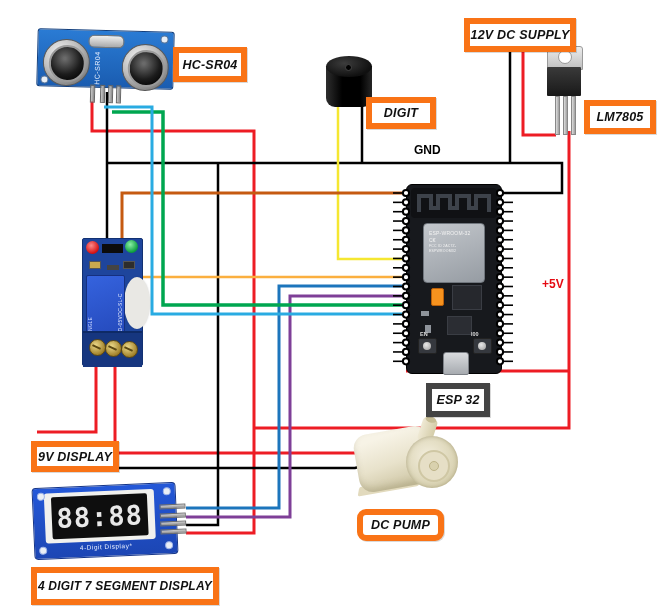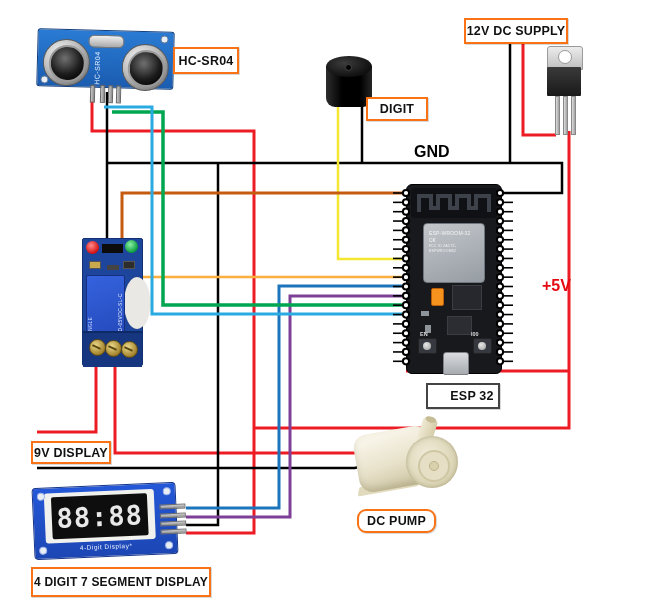--- a/index.html
+++ b/index.html
@@ -3,33 +3,33 @@
 <meta charset="utf-8">
 <style>
   html,body{margin:0;padding:0;background:#fff;}
   #stage{position:relative;width:668px;height:614px;background:#fff;overflow:hidden;
          font-family:"Liberation Sans",sans-serif;}
   svg.layer{position:absolute;left:0;top:0;pointer-events:none;}
   #wire-svg{z-index:1;}
   #pin-svg{z-index:4;}
 
   
-  .lbl{position:absolute;background:#fff;border:2px solid #f97316;display:flex;
+  .lbl{position:absolute;background:#fff;border:6px solid #f97316;display:flex;
        align-items:center;justify-content:center;font-weight:600;font-size:12.5px;
-       color:#111;letter-spacing:.2px;box-shadow:1px 1px 0 rgba(0,0,0,.15);z-index:6;white-space:nowrap;}
+       color:#111;letter-spacing:.2px;box-shadow:1px 1px 0 rgba(0,0,0,.15);z-index:6;white-space:nowrap;font-style:italic;}
   #lbl-hcsr04  {left:173px;top:47px; width:62px;height:23px;}
   #lbl-buzzer  {left:366px;top:97px; width:58px;height:20px;}
   #lbl-12v     {left:464px;top:18px; width:100px;height:22px;}
   #lbl-lm7805  {left:584px;top:100px;width:60px;height:22px;}
   #lbl-relay   {left:140px;top:342px;width:70px;height:20px;}
-  #lbl-esp32   {left:426px;top:383px;width:52px;height:22px;border-color:#444;padding-left:18px;}
+  #lbl-esp32   {left:426px;top:383px;width:52px;height:22px;border-color:#444;}
   #lbl-9v      {left:31px; top:441px;width:76px;height:19px;}
   #lbl-pump    {left:357px;top:509px;width:75px;height:20px;border-radius:9px;}
   #lbl-display {left:31px; top:567px;width:176px;height:26px;font-size:12px;}
-  .netlabel{position:absolute;font-weight:bold;font-size:16px;z-index:6;}
+  .netlabel{position:absolute;font-weight:bold;font-size:12px;z-index:6;}
   #net-gnd{left:414px;top:143px;color:#000;}
   #net-5v {left:542px;top:277px;color:#e50a12;}
 
   
   #hcsr04{position:absolute;left:37px;top:30px;width:135px;height:56px;background:linear-gradient(180deg,#2a7bd4,#1a5cb0);
           border:1px solid #123f7e;border-radius:3px;z-index:2;transform:rotate(1.5deg);}
   .xducer{position:absolute;width:45px;height:45px;border-radius:50%;
           background:radial-gradient(circle at 35% 30%,#f2f2f2,#bdbdbd 45%,#7e7e7e 80%);border:1px solid #5a5a5a;}
   .xducer .mesh{position:absolute;left:5px;top:5px;width:33px;height:33px;border-radius:50%;
           background:radial-gradient(circle at 42% 35%,#6a6a6a 4%,#1c1c1c 55%,#000 90%);border:2px solid #9a9a9a;}
@@ -312,20 +312,21 @@
       <circle cx="500" cy="351.95" r="3.1" fill="#fff" stroke="#000" stroke-width="2"></circle>
       <line x1="406" y1="361.29999999999995" x2="393" y2="361.29999999999995" stroke="#000" stroke-width="1.6"></line>
       <circle cx="406" cy="361.29999999999995" r="3.1" fill="#fff" stroke="#000" stroke-width="2"></circle>
       <line x1="500" y1="361.29999999999995" x2="513" y2="361.29999999999995" stroke="#000" stroke-width="1.6"></line>
       <circle cx="500" cy="361.29999999999995" r="3.1" fill="#fff" stroke="#000" stroke-width="2"></circle>
     </svg>
 
   <div class="lbl" id="lbl-hcsr04">HC-SR04</div>
   <div class="lbl" id="lbl-buzzer">DIGIT</div>
   <div class="lbl" id="lbl-12v">12V DC SUPPLY</div>
+  <div class="lbl" id="lbl-lm7805">LM7805</div>
   <div class="lbl" id="lbl-esp32">ESP 32</div>
   <div class="lbl" id="lbl-9v">9V DISPLAY</div>
   <div class="lbl" id="lbl-pump">DC PUMP</div>
   <div class="lbl" id="lbl-display">4 DIGIT 7 SEGMENT DISPLAY</div>
 
   <div class="netlabel" id="net-gnd">GND</div>
   <div class="netlabel" id="net-5v">+5V</div>
 </div>
 
 </body></html>

